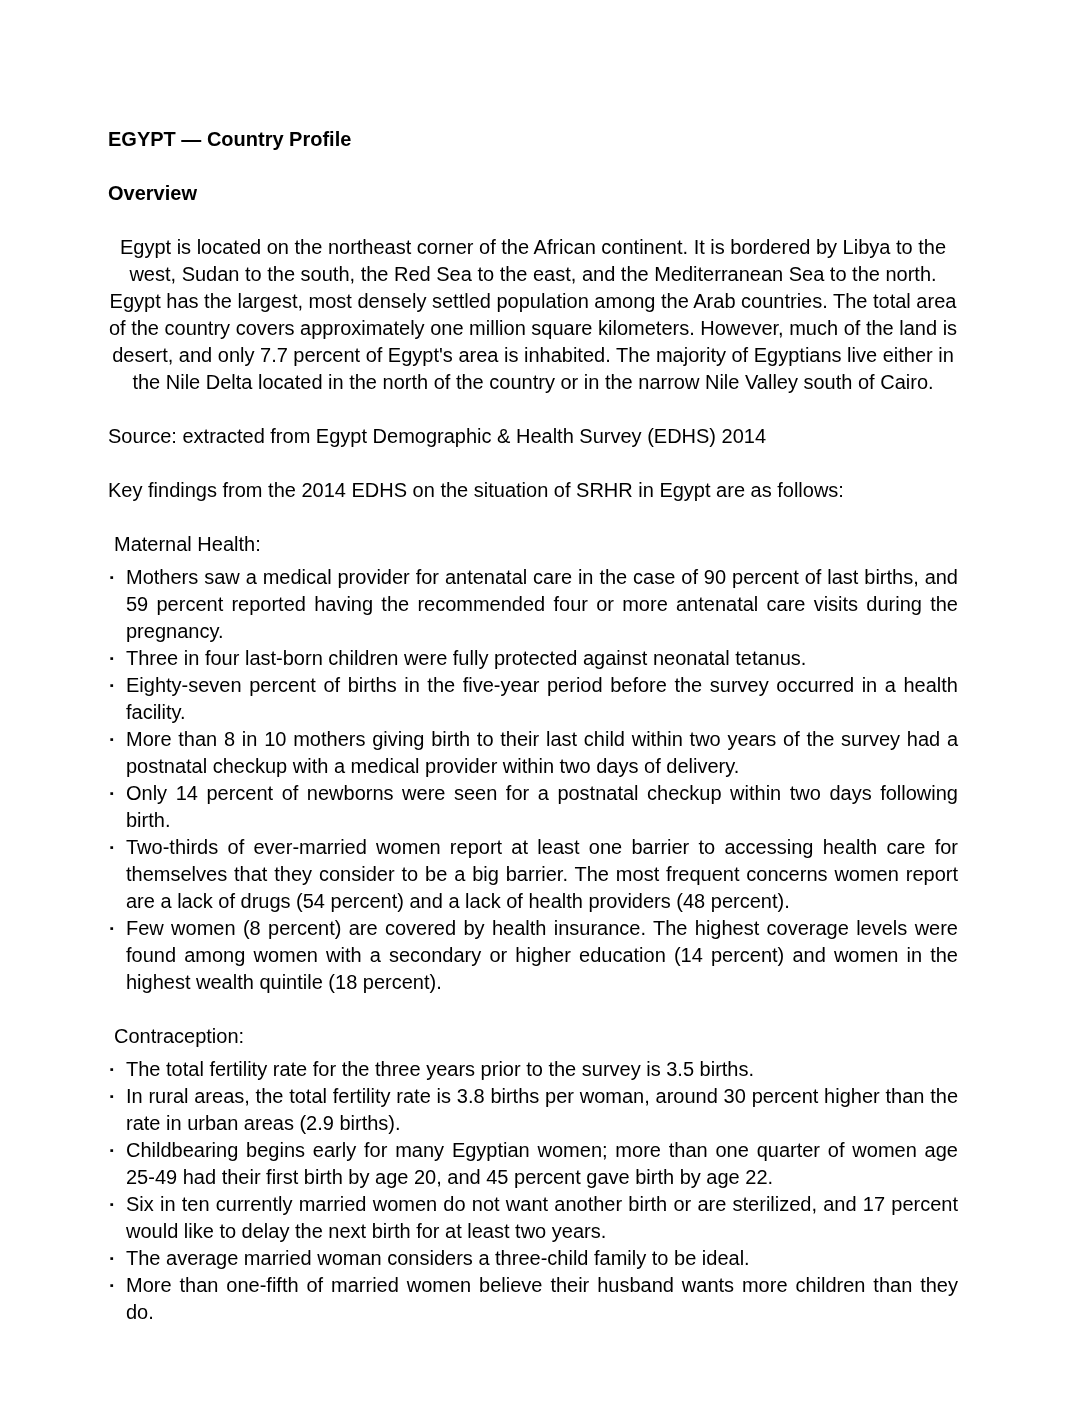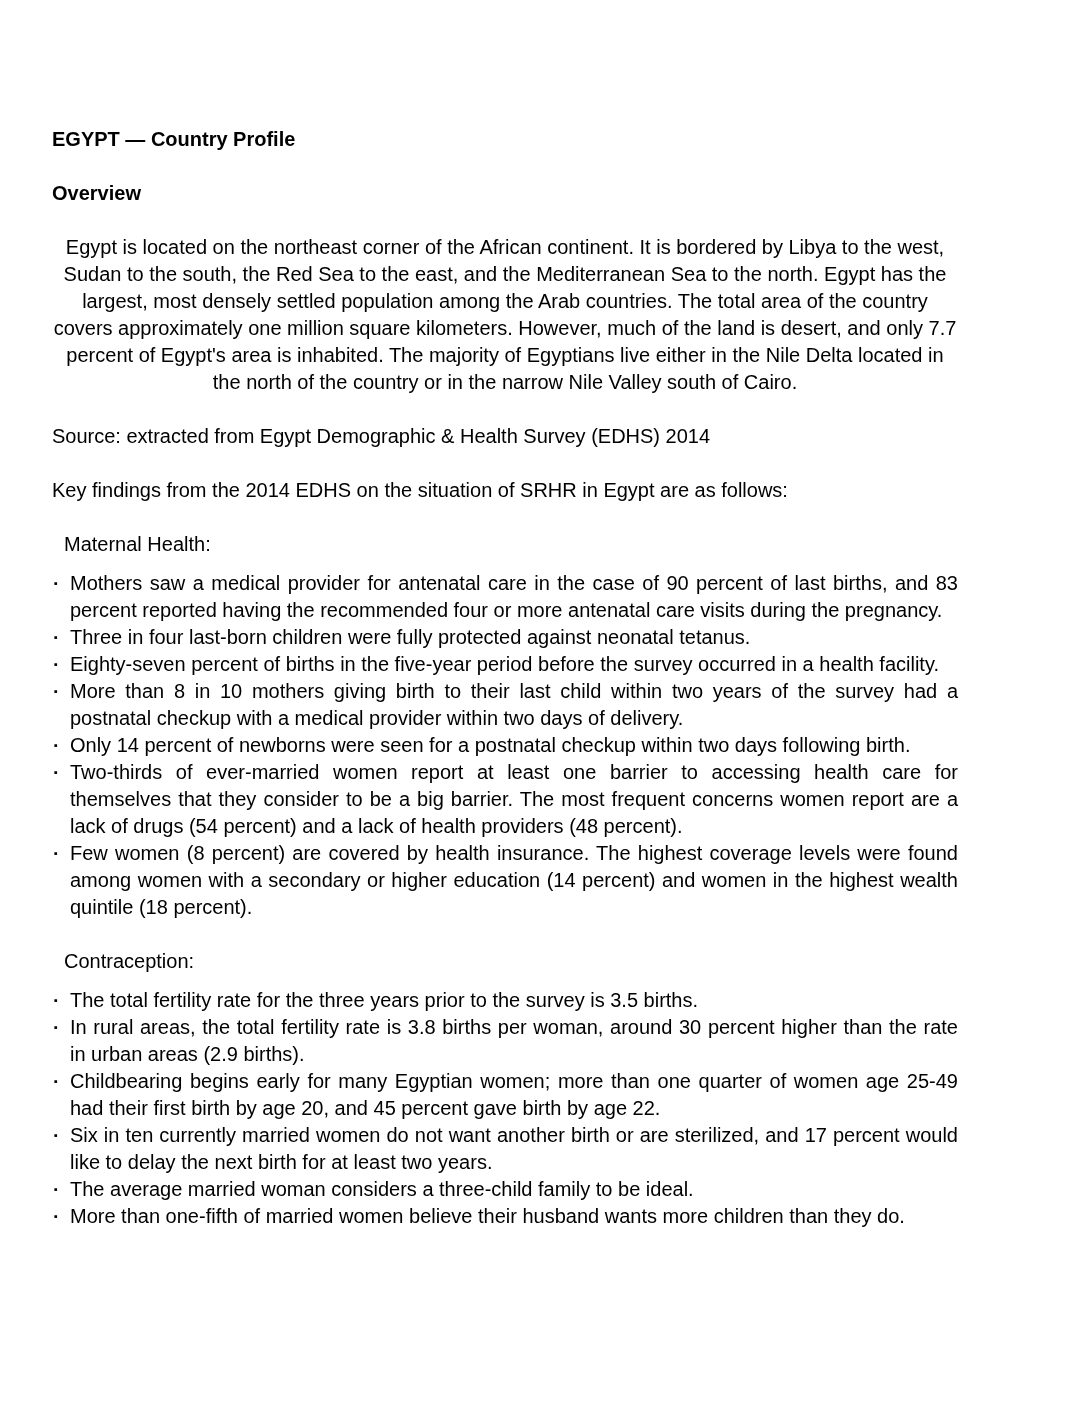--- a/index.html
+++ b/index.html
@@ -11,33 +11,33 @@
     position: relative;
     width: 1088px;
     height: 1408px;
     background: #ffffff;
     overflow: hidden;
     font-family: "Liberation Sans", "DejaVu Sans", sans-serif;
     font-size: 20px;
     line-height: 27px;
     color: #000000;
     box-sizing: border-box;
-    padding: 126px 130px 0 52px;
+    padding: 126px 130px 0 108px;
   }
   .block {
     margin: 0 0 27px 0;
   }
   .bold {
     font-weight: bold;
   }
   .para {
     text-align: center;
   }
   .label {
-    margin: 12px;
+    margin: 6px;
   }
   ul.bullets {
     list-style: none;
     margin: 0 0 27px 0;
     padding: 0;
   }
   ul.bullets li {
     position: relative;
     padding-left: 18px;
     text-align: justify;
@@ -62,21 +62,21 @@
 
   <div class="block para">Egypt is located on the northeast corner of the African continent. It is bordered by Libya to the west, Sudan to the south, the Red Sea to the east, and the Mediterranean Sea to the north. Egypt has the largest, most densely settled population among the Arab countries. The total area of the country covers approximately one million square kilometers. However, much of the land is desert, and only 7.7 percent of Egypt's area is inhabited. The majority of Egyptians live either in the Nile Delta located in the north of the country or in the narrow Nile Valley south of Cairo.</div>
 
   <div class="block">Source: extracted from Egypt Demographic &amp; Health Survey (EDHS) 2014</div>
 
 
   <div class="block">Key findings from the 2014 EDHS on the situation of SRHR in Egypt are as follows:</div>
 
   <div class="label">Maternal Health:</div>
   <ul class="bullets">
-    <li>Mothers saw a medical provider for antenatal care in the case of 90 percent of last births, and 83 percent reported having the recommended four or more antenatal care visits during the pregnancy.</li>
+    <li>Mothers saw a medical provider for antenatal care in the case of 90 percent of last births, and 59 percent reported having the recommended four or more antenatal care visits during the pregnancy.</li>
     <li>Three in four last-born children were fully protected against neonatal tetanus.</li>
     <li>Eighty-seven percent of births in the five-year period before the survey occurred in a health facility.</li>
     <li>More than 8 in 10 mothers giving birth to their last child within two years of the survey had a postnatal checkup with a medical provider within two days of delivery.</li>
     <li>Only 14 percent of newborns were seen for a postnatal checkup within two days following birth.</li>
     <li>Two-thirds of ever-married women report at least one barrier to accessing health care for themselves that they consider to be a big barrier. The most frequent concerns women report are a lack of drugs (54 percent) and a lack of health providers (48 percent).</li>
     <li>Few women (8 percent) are covered by health insurance. The highest coverage levels were found among women with a secondary or higher education (14 percent) and women in the highest wealth quintile (18 percent).</li>
   </ul>
 
   <div class="label">Contraception:</div>
   <ul class="bullets">

